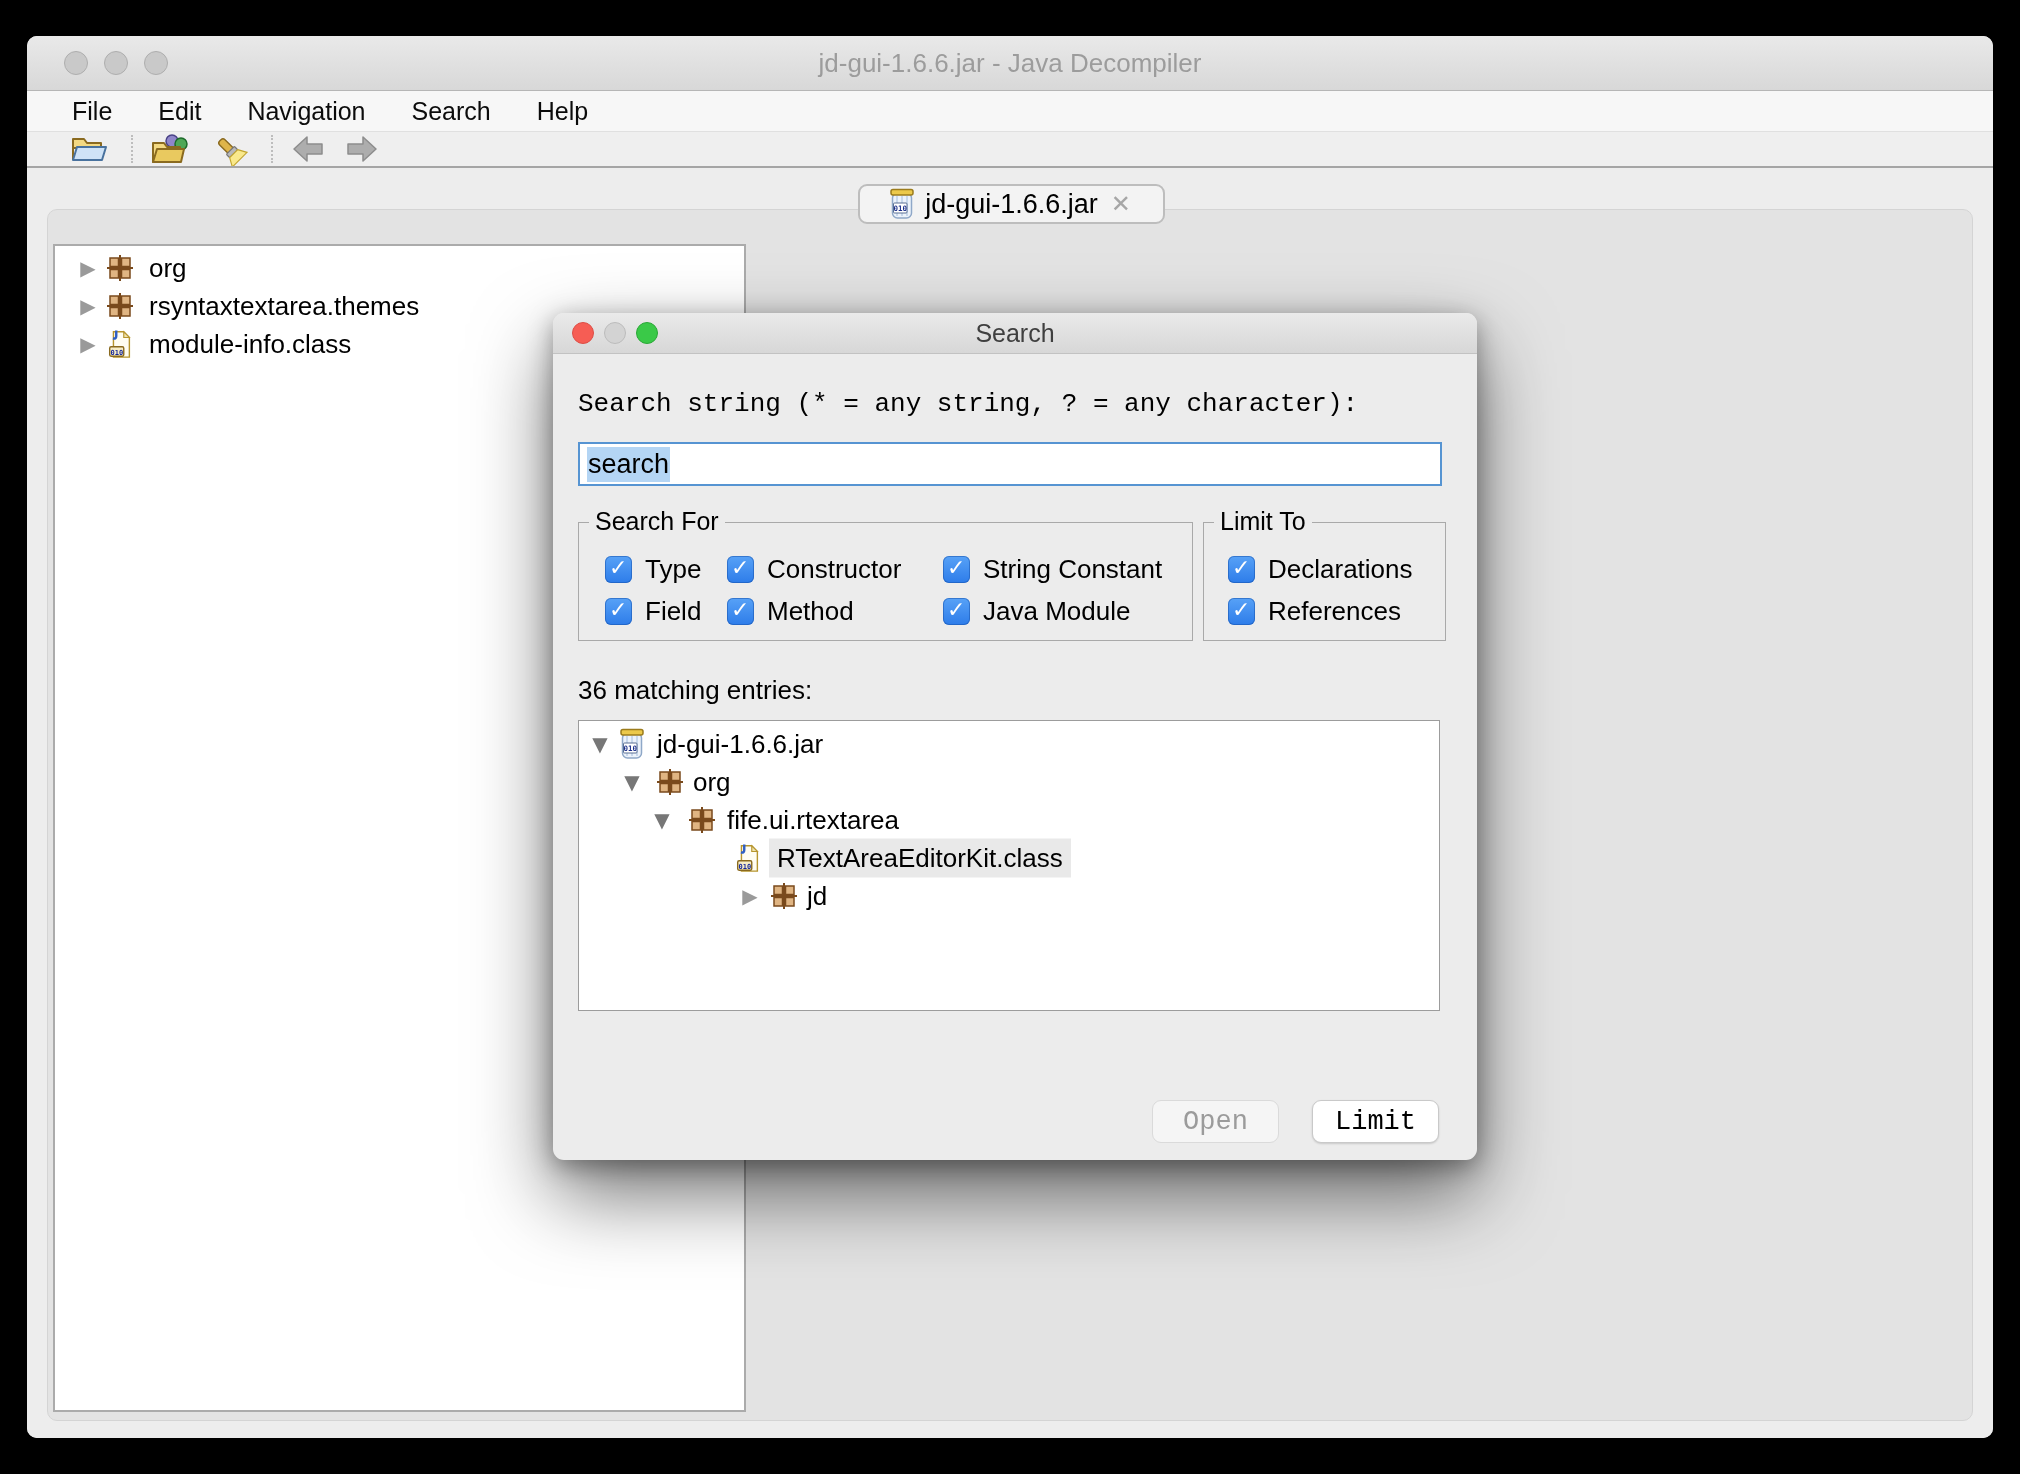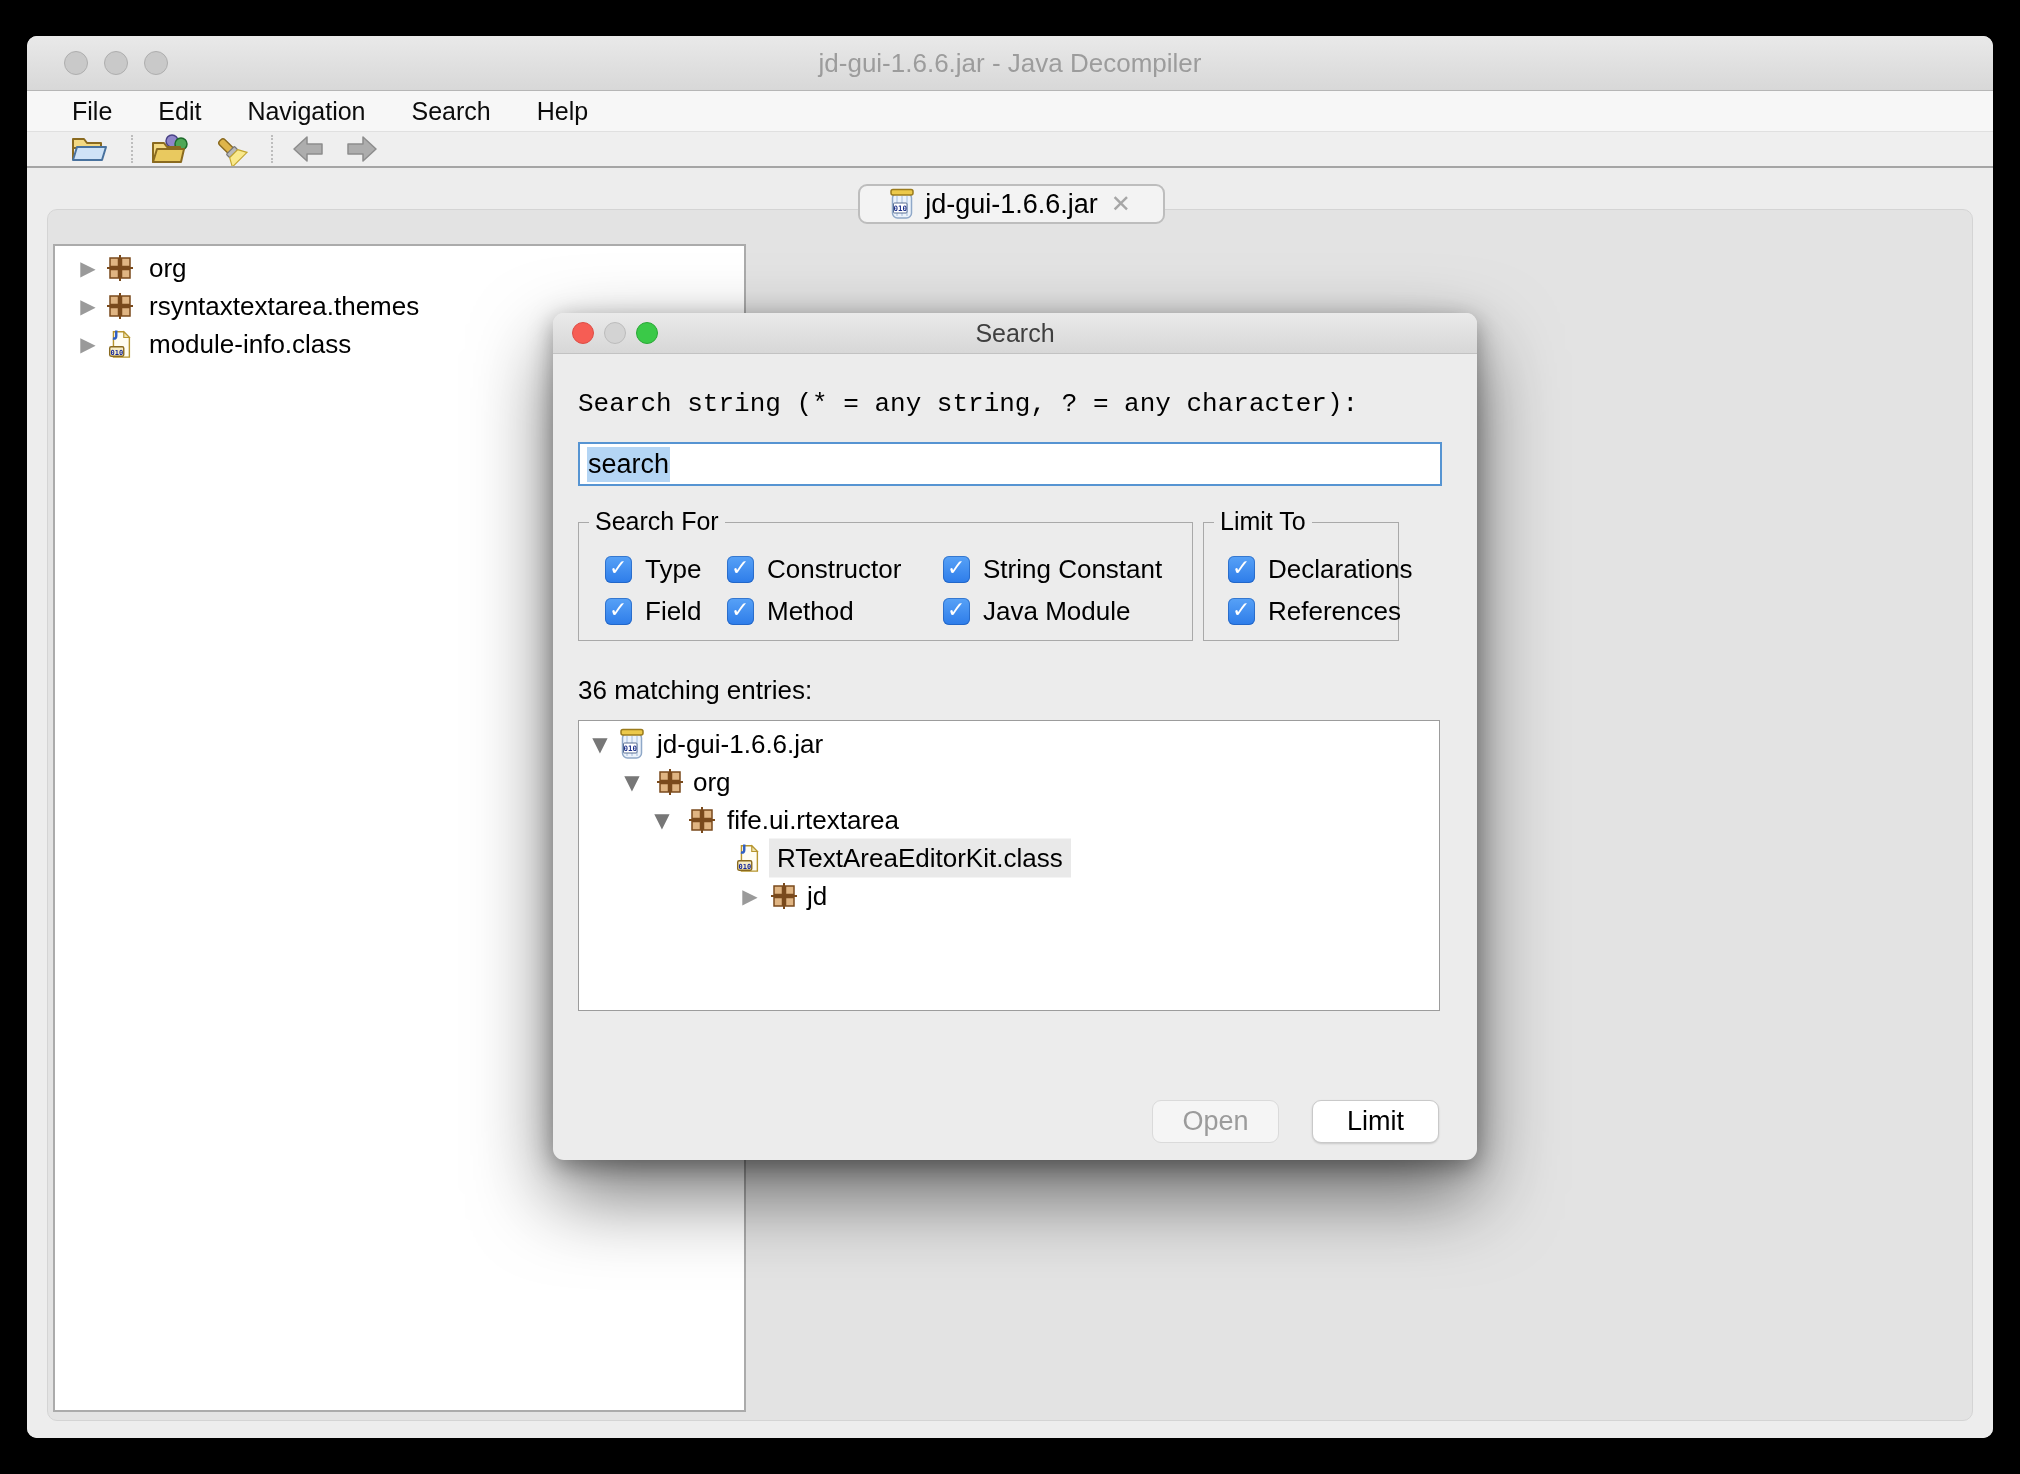--- a/index.html
+++ b/index.html
@@ -75,21 +75,21 @@
   .dl-green{background:#3ac948;border:1px solid #2aa836;}
   .dlg-prompt{position:absolute;left:25px;top:76px;font-size:26px;color:#000;font-family:Liberation Mono, monospace;}
   .dlg-input{
     position:absolute;left:25px;top:129px;width:864px;height:44px;box-sizing:border-box;
     background:#fff;border:2px solid #5694d2;display:flex;align-items:center;
     padding-left:7px;font-size:27px;color:#000;
   }
   .sel{background:#b4d5f4;padding:2px 1px;}
   .groupbox{position:absolute;border:1px solid #a9a9a9;box-sizing:border-box;}
   .gb-search{left:25px;top:209px;width:615px;height:119px;padding-left:32px;}
-  .gb-limit{left:650px;top:209px;width:196px;height:119px;}
+  .gb-limit{left:650px;top:209px;width:243px;height:119px;}
   .legend{position:absolute;top:-16px;left:10px;background:#ececec;padding:0 6px;font-size:25px;color:#000;white-space:nowrap;}
   .cb{position:absolute;display:flex;align-items:center;gap:13px;height:28px;}
   .box{
     width:27px;height:27px;border-radius:6px;flex:0 0 27px;
     background:linear-gradient(#58a2f7,#2d7ce9);
     box-shadow:inset 0 0 0 1px rgba(25,85,175,.55);position:relative;
   }
   .box::after{
     content:"\2713";color:#fff;font-weight:bold;font-size:22px;
     position:absolute;left:4px;top:-1px;font-family:"DejaVu Sans",sans-serif;
@@ -99,21 +99,21 @@
   .results{
     position:absolute;left:25px;top:407px;width:862px;height:291px;box-sizing:border-box;
     background:#fff;border:1px solid #9c9c9c;padding-top:4px;overflow:hidden;
   }
   .rrow{height:38px;position:relative;}
   .rrow>*{position:absolute;top:50%;transform:translateY(-50%);}
   .rlabel{font-size:26px;color:#000;white-space:nowrap;}
   .rsel{background:#e9e9e9;padding:4px 8px;}
   .btn{
     position:absolute;top:787px;height:43px;width:127px;border-radius:9px;
-    font-size:27px;display:flex;align-items:center;justify-content:center;box-sizing:border-box;
+    font-size:27px;display:flex;align-items:center;justify-content:center;box-sizing:border-box;font-family:Liberation Mono, monospace;
   }
   .btn-open{left:599px;background:#f5f5f5;border:1px solid #dadada;color:#9b9b9b;}
   .btn-cancel{left:759px;background:#fff;border:1px solid #c9c9c9;color:#000;box-shadow:0 1px 2px rgba(0,0,0,.15);}
   .ic{display:inline-block;vertical-align:middle;}
   svg text{font-family:"DejaVu Sans Mono",monospace;}
 </style>
 </head>
 <body>
 
 <svg width="0" height="0" style="position:absolute">

